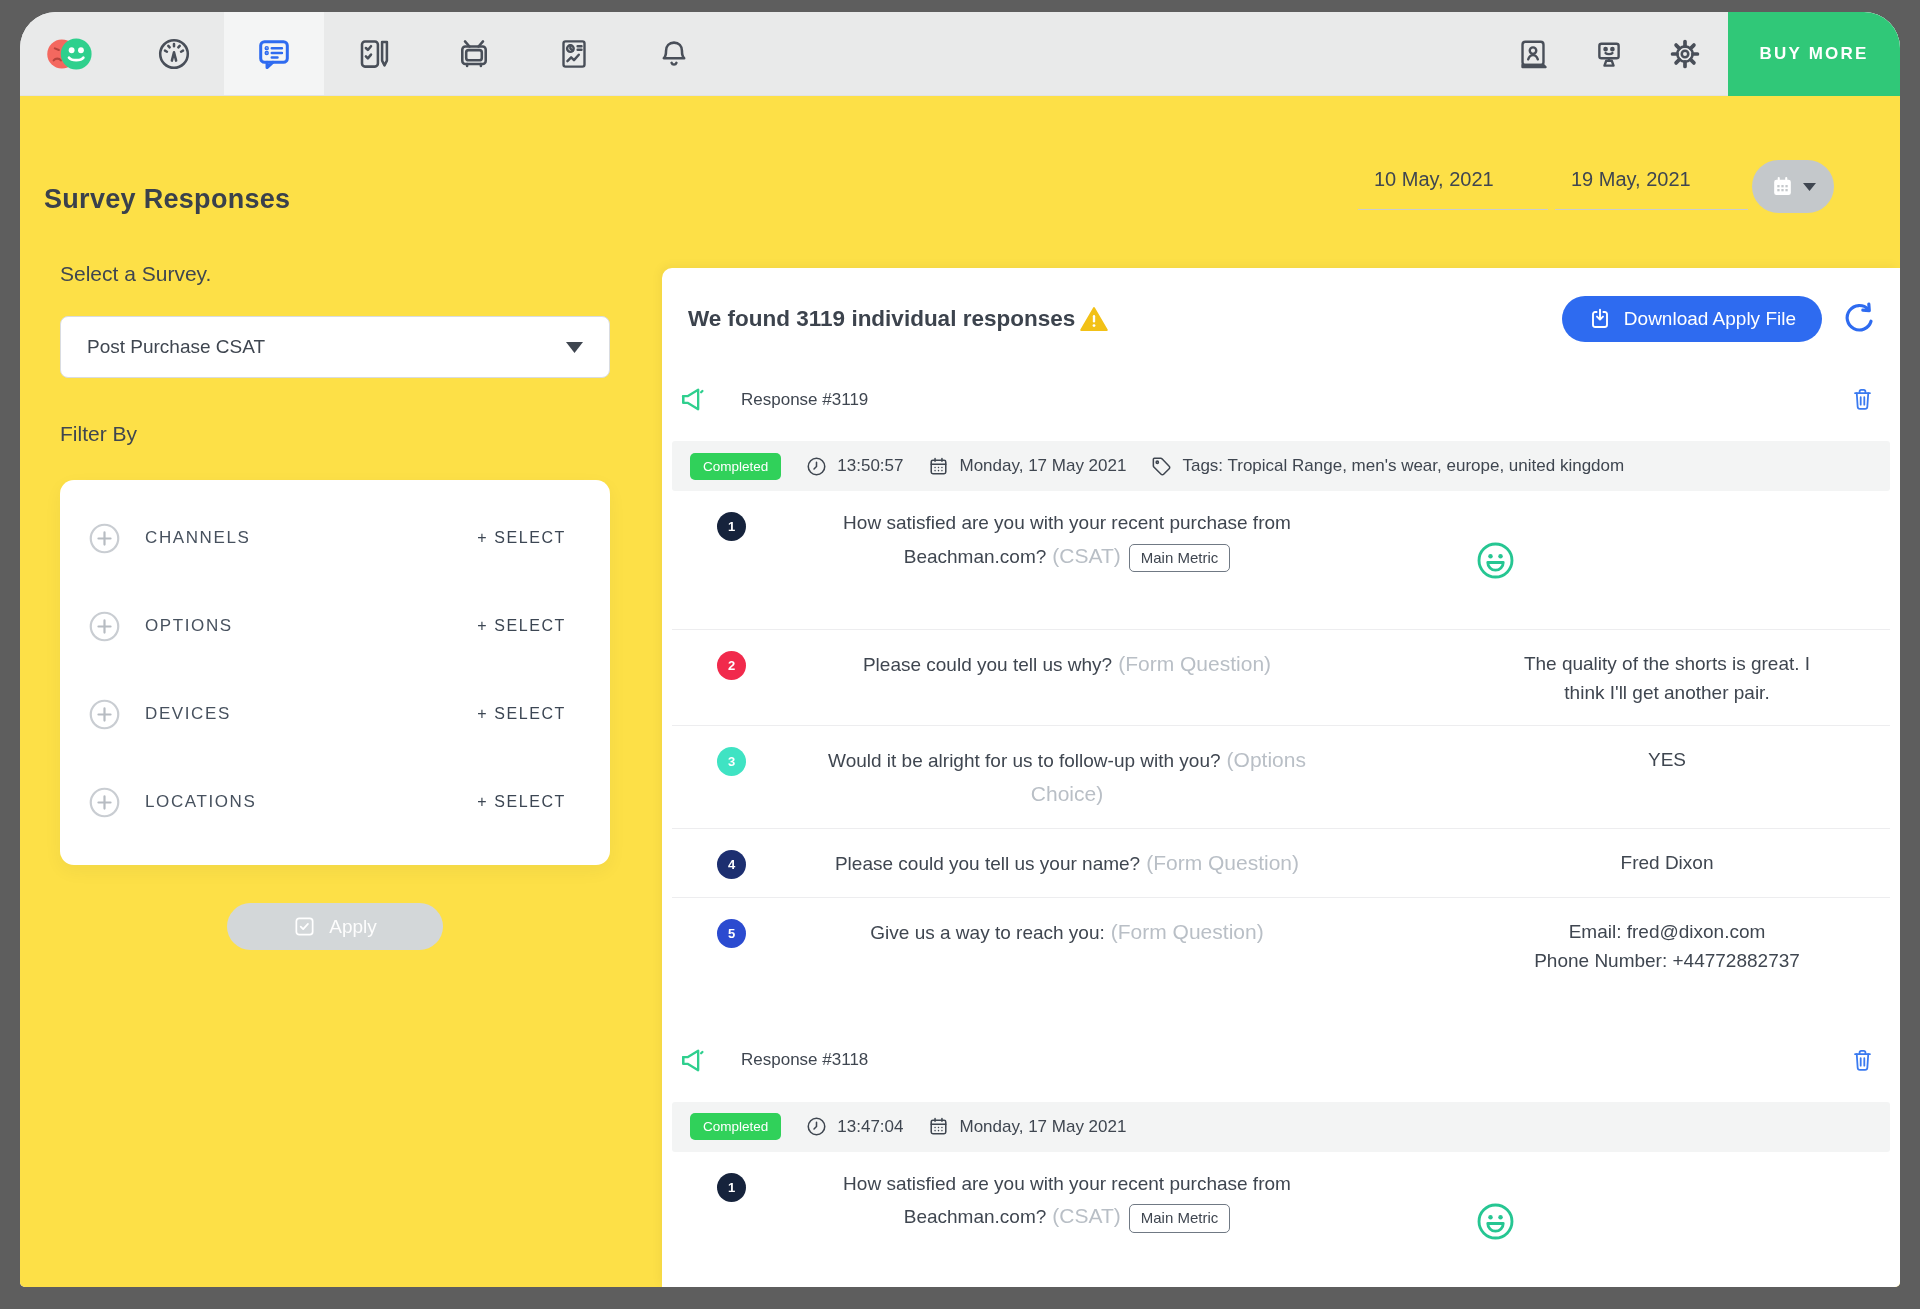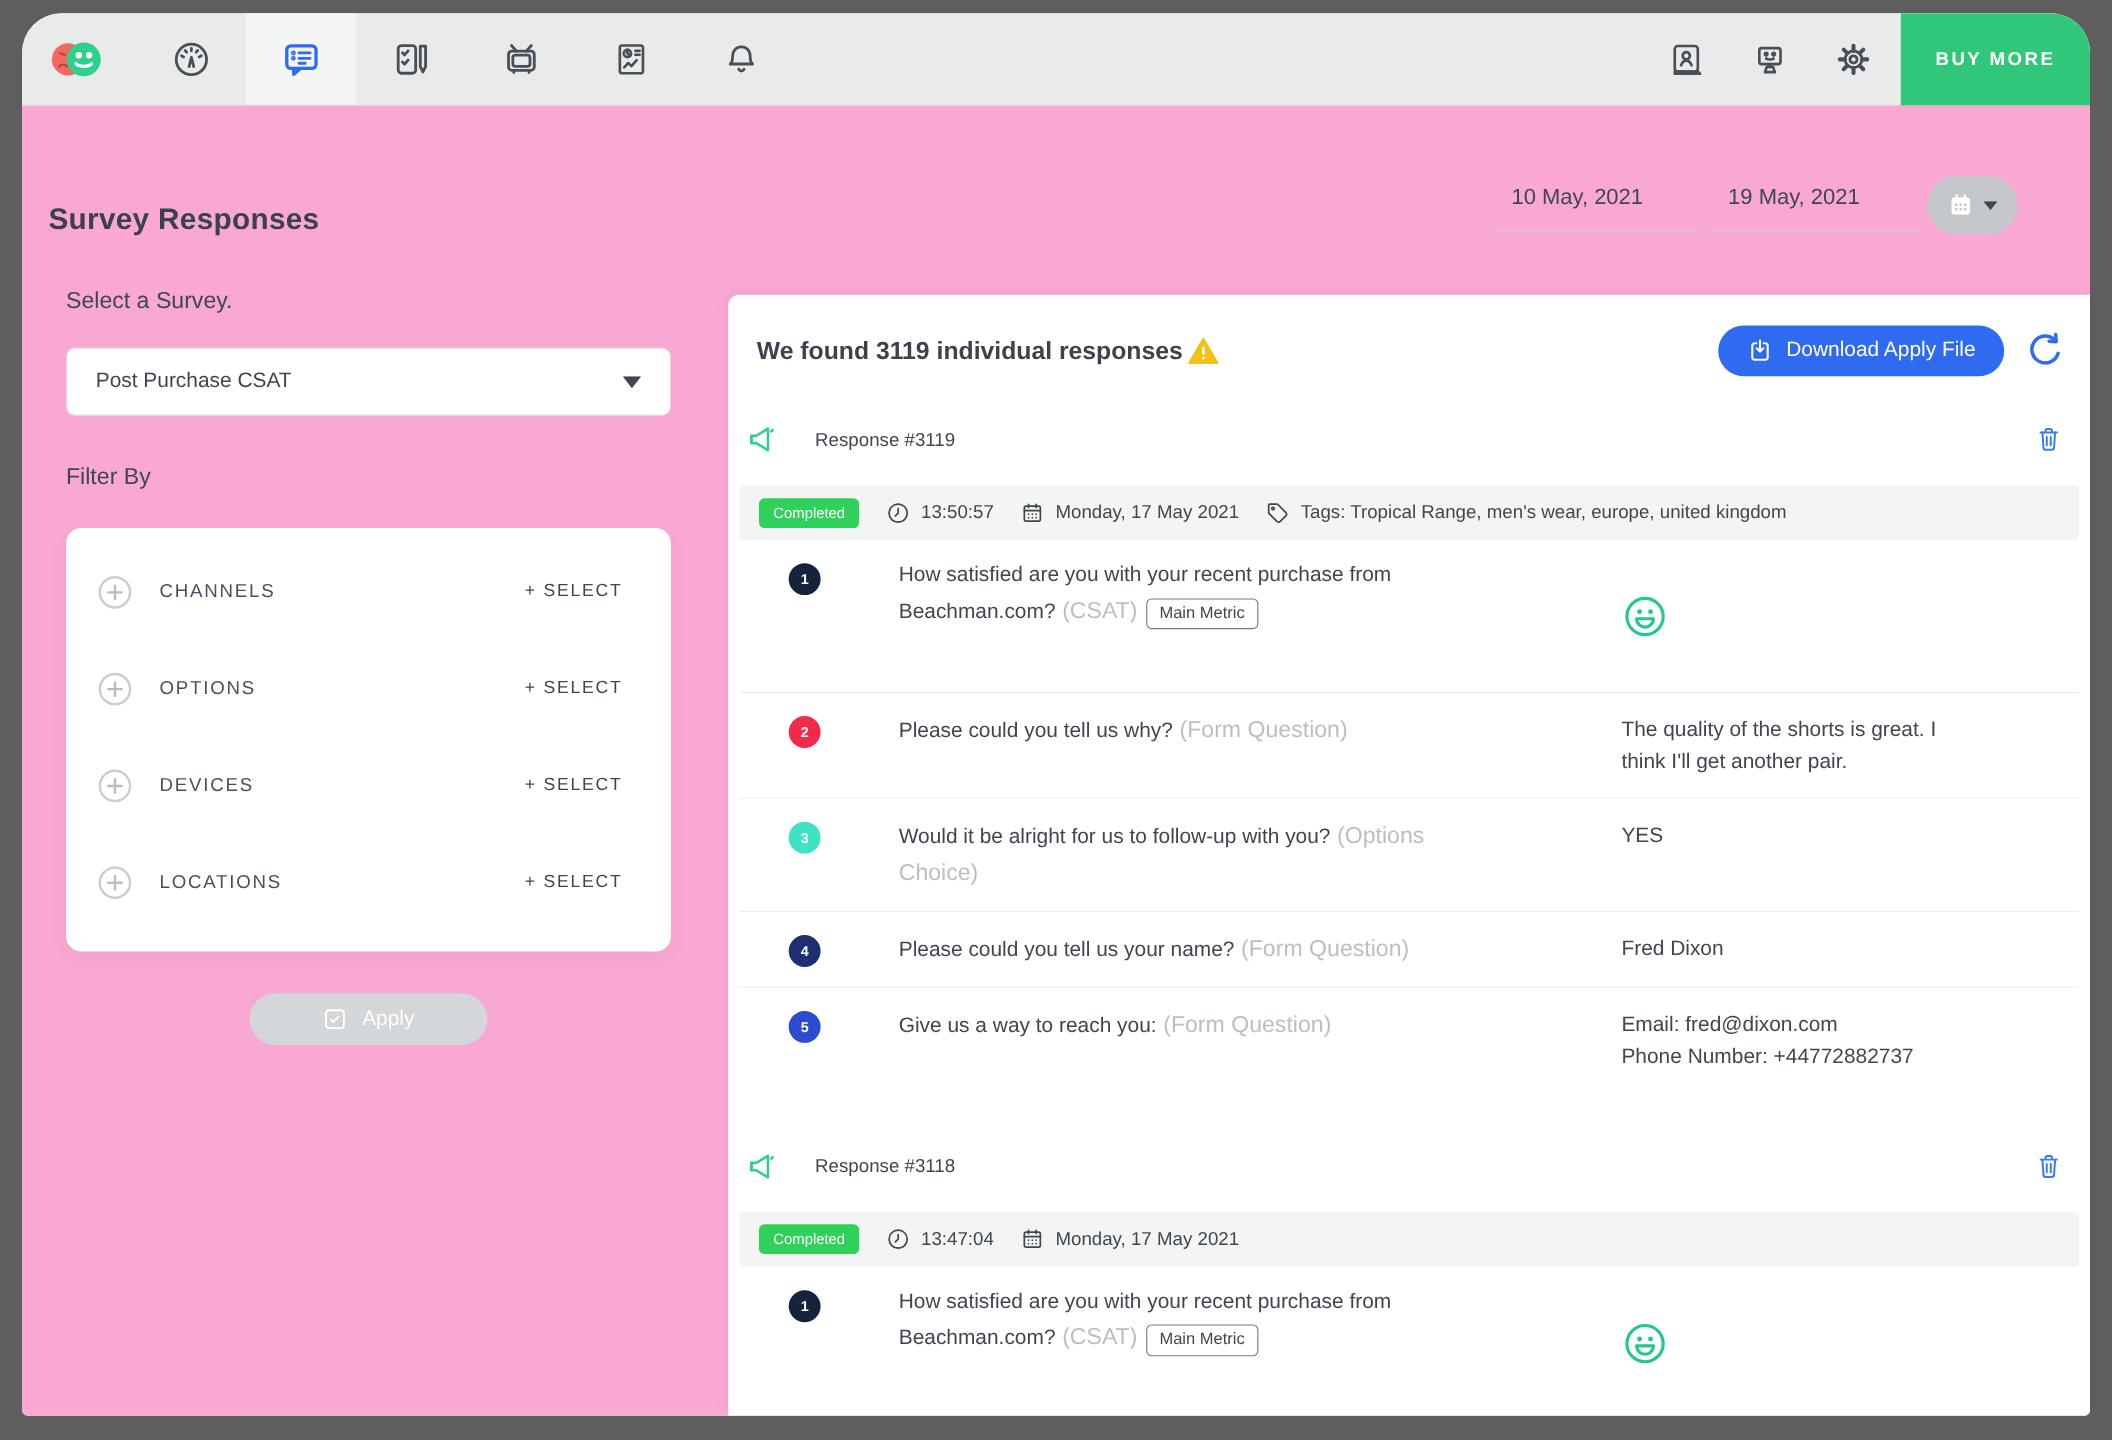--- a/index.html
+++ b/index.html
@@ -13,21 +13,21 @@
   .logo-wrap { display:flex; align-items:center; margin-left:24px; }
   .nav-item { width:100px; display:flex; align-items:center; justify-content:center; cursor:pointer; }
   .nav-item.first { margin-left:28px; }
   .nav-item.active { background:#f4f5f5; }
   .nav-right { margin-left:auto; display:flex; align-items:center; }
   .nav-right .tool { width:34px; margin-right:42px; display:flex; align-items:center; }
   .buy-more { width:172px; height:84px; background:#30c878; color:#fff; display:flex; align-items:center;
               justify-content:center; font-size:17px; font-weight:bold; letter-spacing:2.2px; cursor:pointer; }
 
   
-  .content { position:absolute; top:84px; left:0; right:0; bottom:0; background:#f9a8d4; }
+  .content { position:absolute; top:84px; left:0; right:0; bottom:0; background:#fde047; }
   .page-title { position:absolute; left:24px; top:88px; font-size:27px; font-weight:600; color:#3a414c; letter-spacing:.3px; }
 
   .date-field { position:absolute; top:62px; height:52px; border-bottom:1px solid #c9ccd0;
                 font-size:20px; color:#3f4650; padding:10px 0 0 16px; }
   .date-from { left:1338px; width:190px; }
   .date-to   { left:1535px; width:193px; }
   .date-pill { position:absolute; left:1732px; top:64px; width:82px; height:53px; background:#c4c8cb;
                border-radius:27px; display:flex; align-items:center; justify-content:center; gap:8px; cursor:pointer; }
 
   .left-col { position:absolute; left:40px; top:166px; width:550px; }
@@ -40,21 +40,21 @@
                  box-shadow:0 6px 18px rgba(40,50,60,.05); padding:14px 44px 0 28px; }
   .filter-row { height:88px; display:flex; align-items:center; cursor:pointer; }
   .filter-row .f-label { margin-left:24px; font-size:17px; letter-spacing:1.6px; color:#47515e; font-weight:500; flex:1; }
   .filter-row .f-action { font-size:16px; letter-spacing:1.6px; color:#3c4653; }
   .apply-btn { margin:38px auto 0; width:216px; height:47px; border-radius:24px; background:#d3d7d9;
                display:flex; align-items:center; justify-content:center; gap:13px; color:#fdfdfd;
                font-size:19px; cursor:pointer; }
 
   
   .panel { position:absolute; left:642px; top:172px; right:0; bottom:0; background:#fff;
-           border-top-left-radius:10px; box-shadow:-3px -3px 10px rgba(0,0,0,.04); overflow:hidden; }
+           border-top-left-radius:10px; box-shadow:-3px -3px 10px rgba(0,0,0,.04); overflow:hidden;text-align:center; }
   .panel-header { display:flex; align-items:center; padding:28px 22px 0 26px; }
   .headline { font-size:22.5px; font-weight:600; color:#3c434d; display:flex; align-items:center; }
   .hdr-right { margin-left:auto; display:flex; align-items:center; gap:18px; }
   .download-btn { height:46px; border-radius:23px; background:#2e6bf0; color:#fff; font-size:19px;
                   display:flex; align-items:center; gap:12px; padding:0 26px; cursor:pointer; }
   .refresh { cursor:pointer; display:flex; }
 
   .section { margin-top:42px; }
   .section + .section { margin-top:52px; }
   .s-head { display:flex; align-items:center; margin:0 24px 0 16px; }

